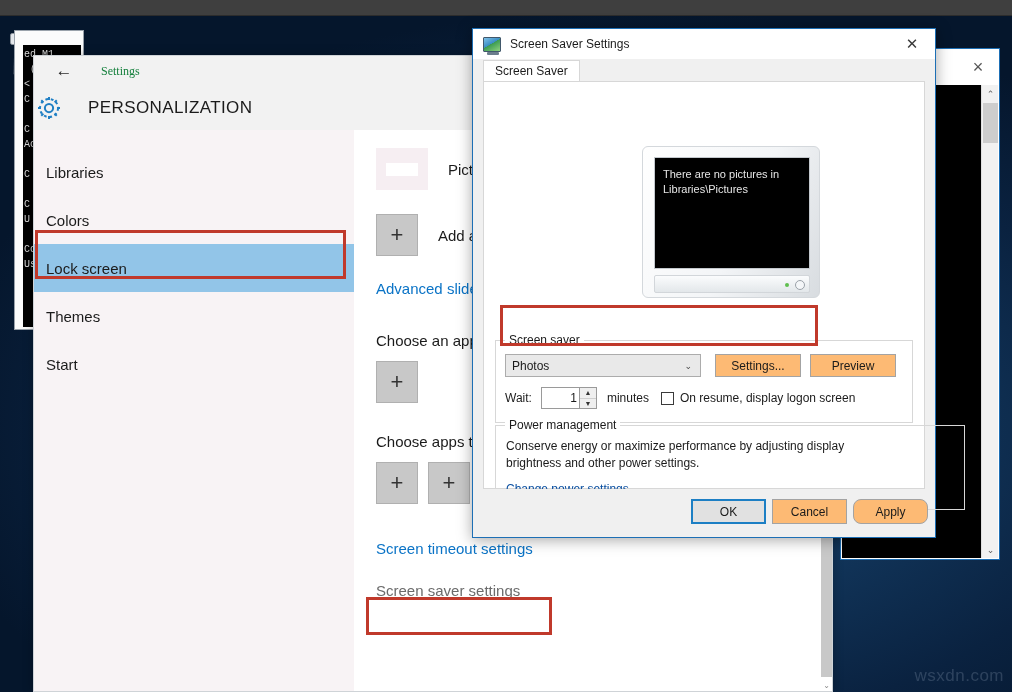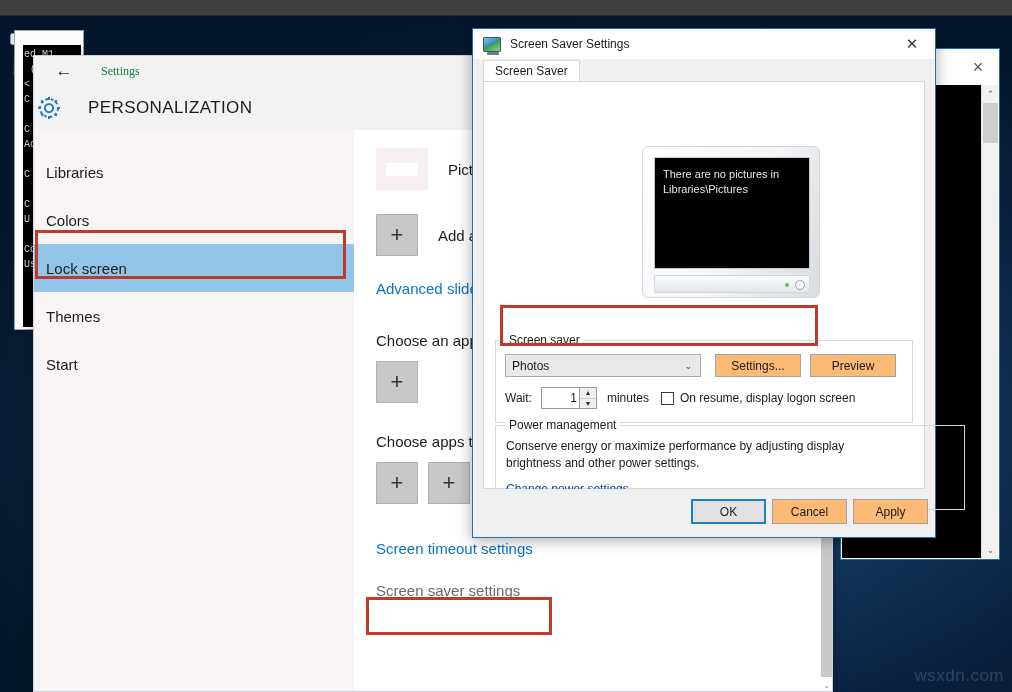--- a/index.html
+++ b/index.html
@@ -498,21 +498,21 @@
         <span class="group-title">Power management</span>
       </div>
       <div style="position:absolute; left:22px; top:356px; width:390px; font-size:12px; color:#1b1b1b; line-height:17px;">Conserve energy or maximize performance by adjusting display brightness and other power settings.</div>
       <div style="position:absolute; left:22px; top:400px; font-size:12px; color:#0a4fa0; text-decoration:underline;">Change power settings</div>
 
     </div>
 
     <div class="ss-footer">
       <div class="win-btn footer-btn default" style="left:218px;">OK</div>
       <div class="win-btn footer-btn" style="left:299px;">Cancel</div>
-      <div class="win-btn footer-btn" style="left:380px;">Apply</div>
+      <div class="win-btn footer-btn" style="left:380px;border-radius:8px;">Apply</div>
     </div>
 
   </div>
 
   <div class="redbox" style="left:500px; top:305px; width:318px; height:41px;"></div>
 
   <div class="watermark">wsxdn.com</div>
 
 </div>
 

